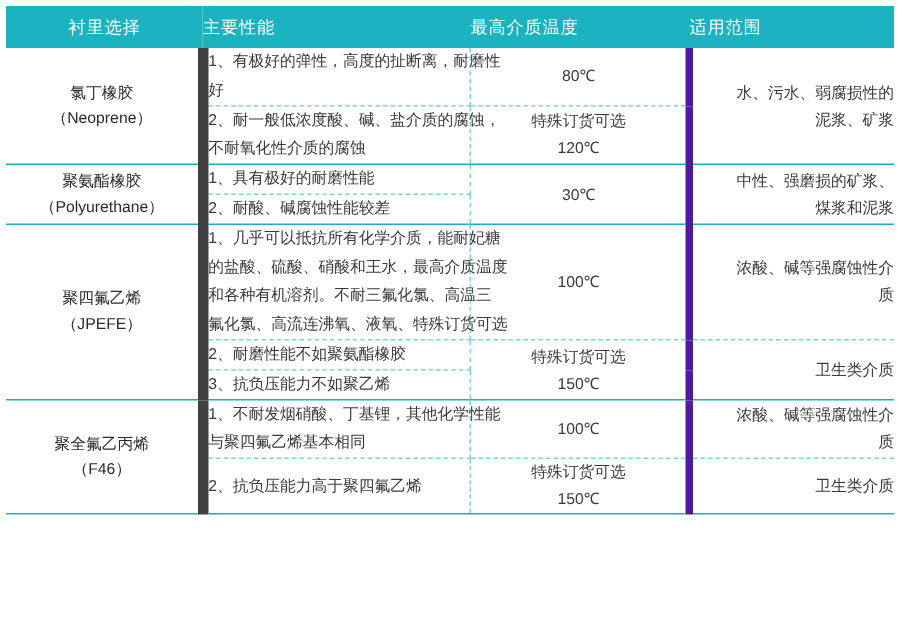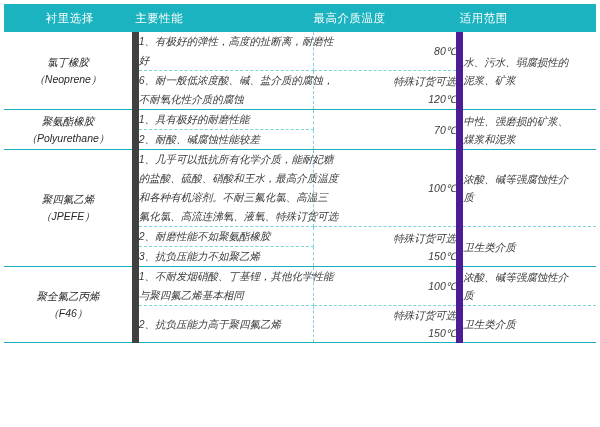--- a/index.html
+++ b/index.html
@@ -46,43 +46,42 @@
     letter-spacing: 0.5px;
   }
   .hdr.first { text-align: center; }
 
   
   td.cell {
     border-bottom: 1px solid #18b0bd;
     font-size: 10.5px;
     line-height: 19px;
     color: #3a3a3a;
-    font-style: italic;
   }
   td.name {
     text-align: center;
     border-right: 7px solid #404040;
     padding: 4px 2px;
     line-height: 17px;
     font-size: 10.5px;
     color: #2a2a2a;
   }
   td.perf {
     text-align: left;
     padding: 5px 8px 5px 9px;
     border-right: 1px dashed #7fd3da;
   }
   td.temp {
-    text-align: right;
-    border-right: 7px solid #4c1d95;
+    text-align: center;
+    border-right: 5px solid #4c1d95;
     padding: 5px 4px;
     line-height: 18px;
   }
   td.scope {
-    text-align: left;
+    text-align: right;
     padding: 5px 8px 5px 9px;
     line-height: 18px;
     margin-left: 29px;
   }
   
   .dashed-bottom { border-bottom: 1px dashed #7fd3da !important; }
 
   .nm-line { display: block; }
   .sub { display: block; }
   .perf-line { display: block; white-space: nowrap; }
@@ -120,39 +119,39 @@
       <td class="cell temp dashed-bottom">
         <span class="perf-line">80℃</span>
       </td>
       <td class="cell scope" rowspan="2">
         <span class="perf-line">水、污水、弱腐损性的</span>
         <span class="perf-line">泥浆、矿浆</span>
       </td>
     </tr>
     <tr>
       <td class="cell perf">
-        <span class="perf-line">6、耐一般低浓度酸、碱、盐介质的腐蚀，</span>
+        <span class="perf-line">2、耐一般低浓度酸、碱、盐介质的腐蚀，</span>
         <span class="perf-line">不耐氧化性介质的腐蚀</span>
       </td>
       <td class="cell temp">
         <span class="perf-line">特殊订货可选</span>
         <span class="perf-line">120℃</span>
       </td>
     </tr>
 
     <tr>
       <td class="cell name" rowspan="2">
         <span class="nm-line">聚氨酯橡胶</span>
         <span class="sub">（Polyurethane）</span>
       </td>
       <td class="cell perf dashed-bottom">
         <span class="perf-line">1、具有极好的耐磨性能</span>
       </td>
       <td class="cell temp" rowspan="2">
-        <span class="perf-line">70℃</span>
+        <span class="perf-line">30℃</span>
       </td>
       <td class="cell scope" rowspan="2">
         <span class="perf-line">中性、强磨损的矿浆、</span>
         <span class="perf-line">煤浆和泥浆</span>
       </td>
     </tr>
     <tr>
       <td class="cell perf">
         <span class="perf-line">2、耐酸、碱腐蚀性能较差</span>
       </td>

